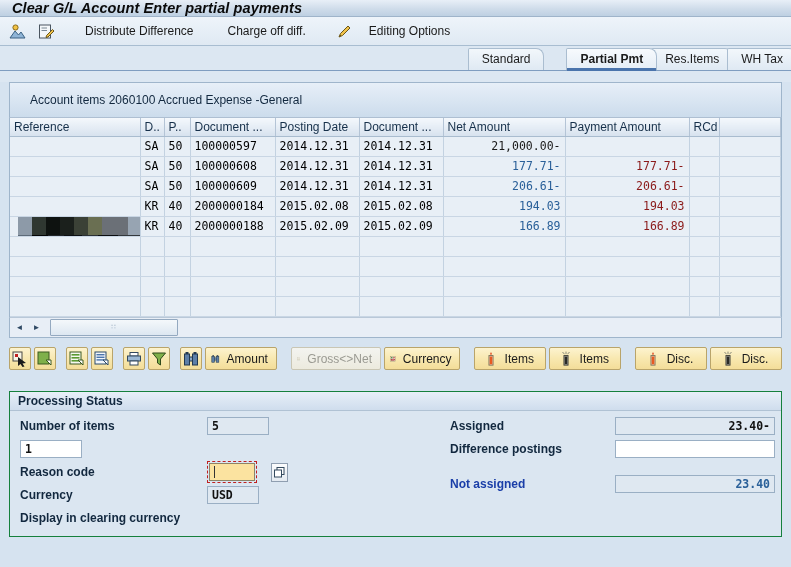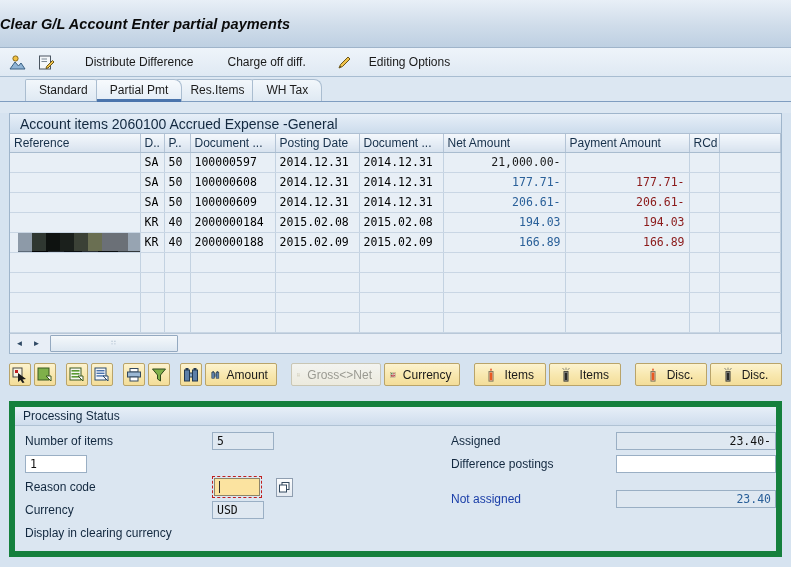--- a/index.html
+++ b/index.html
@@ -12,25 +12,26 @@
     background: #d6e3f0;
     font-family: "Liberation Sans", sans-serif;
     font-size: 12px;
     color: #000;
     overflow: hidden;
     -webkit-font-smoothing: none;
   }
 
   
   .titlebar {
-    height: 48px;
+    height: 17px;
     background: linear-gradient(to bottom, #e8eff7 0%, #cfdcea 55%, #bed0e2 100%);
     border-bottom: 1px solid #9fb4ca;
     display: flex;
     align-items: center;
+    padding-left: 12px;
     box-sizing: border-box;
   }
   .titlebar .title {
     font-weight: bold;
     font-style: italic;
     font-size: 14.5px;
     color: #0a0a0a;
     letter-spacing: .1px;
   }
 
@@ -60,42 +61,44 @@
   }
   .tbsep { width: 4px; }
 
   
   .tabstrip {
     height: 24px;
     position: relative;
     background: #dce7f2;
     display: flex;
     align-items: flex-end;
-    padding-left: 25px;
-    box-sizing: border-box;
+    padding-left: 12px;
+    box-sizing: border-box;
+    justify-content: flex-end;
   }
   .tab {
     height: 21px;
     line-height: 21px;
     padding: 0 13px 0 13px;
     font-size: 12px;
     color: #1b1b1b;
     position: relative;
     background: linear-gradient(to bottom, #f2f7fb, #dfe9f3);
     border: 1px solid #aabdd0;
     border-bottom: none;
     border-radius: 2px 8px 0 0;
     margin-right: -6px;
     cursor: pointer;
     white-space: nowrap;
   }
   .tab.sel {
     background: linear-gradient(to bottom, #f7fafd, #e4edf6);
     z-index: 5;
-    font-weight: normal;
+    font-weight: bold;
+    margin-left: 28px;
   }
   .tab.sel::after {
     content: "";
     position: absolute;
     left: 0; right: 0; bottom: -1px;
     height: 3px;
     background: #4a74ac;
   }
   .tabbody {
     height: 11px;
@@ -104,25 +107,25 @@
   }
 
   
   .content {
     margin: 0 9px;
     background: #dce7f2;
   }
 
   
   .groupbar {
-    height: 21px;
-    display: flex;
-    align-items: center;
-    padding-left: 10px;
-    font-size: 14px;
+    height: 36px;
+    display: flex;
+    align-items: center;
+    padding-left: 20px;
+    font-size: 12px;
     color: #12283f;
     background: linear-gradient(to bottom, #e7eff8, #ccdcec);
     border: 1px solid #9fb5cb;
     border-bottom: 1px solid #aebfd2;
     box-sizing: border-box;
   }
 
   
   .tablewrap {
     background: #eaf0f7;
@@ -270,23 +273,24 @@
     border-color: #c9c6b4;
     color: #9a9a92;
     cursor: default;
   }
   .btn .lbl { padding: 0 3px; }
   .gap { width: 9px; }
   .gap-s { width: 5px; }
 
   
   .statusbox {
-    margin: 13px 9px 0 9px;
-    border: 6px solid #15803d;
+    margin: 19px 9px 0 9px;
+    border: 1px solid #15803d;
     background: #dbe6f1;
+    font-weight: bold;
   }
   .statushdr {
     height: 18px;
     display: flex; align-items: center;
     padding-left: 8px;
     font-size: 12px;
     color: #12283f;
     background: linear-gradient(to bottom, #e7eff8, #cfdded);
     border-bottom: 1px solid #b0c2d4;
   }

